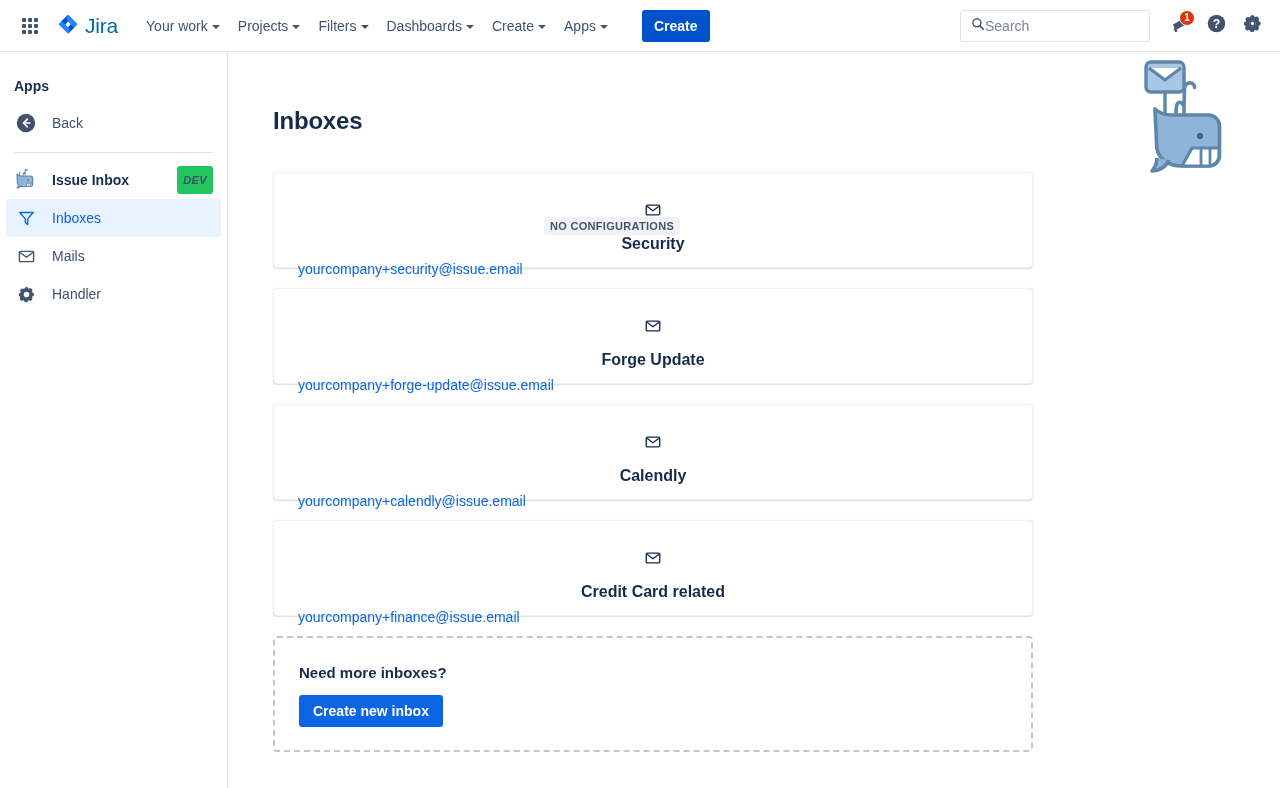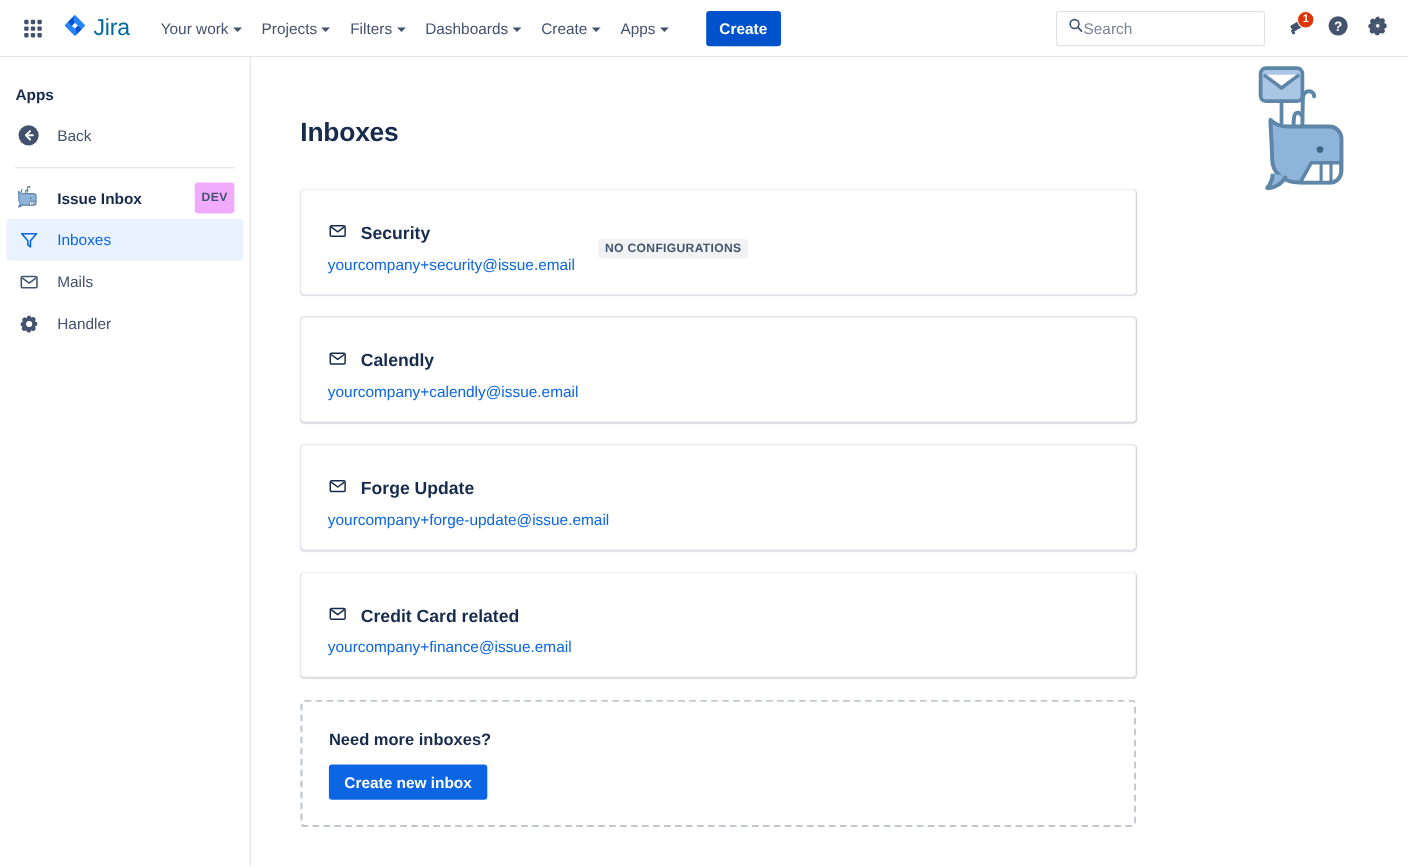--- a/index.html
+++ b/index.html
@@ -94,23 +94,23 @@
   .side-item.selected { background: #E9F2FF; color: #0C66E4; font-weight: 500; }
   .side-item .si-icon {
     width: 24px; height: 24px;
     display: flex; align-items: center; justify-content: center;
     flex: 0 0 24px;
   }
   .side-divider { height: 1px; background: #DFE1E6; margin: 10px 14px 8px 14px; }
   .side-item.app-head { font-weight: 700; color: #172B4D; }
   .dev-badge {
     margin-left: auto;
-    background: #f0abfc; color: #42526E;
+    background: #22c55e; color: #42526E;
     font-size: 11px; font-weight: 700; letter-spacing: 0.4px;
-    padding: 8px 6px; border-radius: 3px;
+    padding: 8px 6px; border-radius: 3px; font-style: italic;
   }
 
   
   .main {
     position: absolute; top: 52px; left: 229px;
     width: 1051px; height: 736px;
     background: #fff; overflow: hidden;
   }
   .mascot { position: absolute; top: 4px; right: 44px; }
   .page-title {
@@ -125,21 +125,21 @@
     background: #fff;
     border: 1px solid #F1F2F4;
     border-radius: 4px;
     box-shadow: 0 1px 1px rgba(9,30,66,0.13), 0 0 1px rgba(9,30,66,0.13);
     height: 96px;
     margin-bottom: 20px;
     padding: 28px 24px 0 24px;
   }
   .card-title {
     display: flex; align-items: center; gap: 12px;
-    font-size: 16px; font-weight: 600; color: #172B4D;
+    font-size: 16px; font-weight: 600; color: #172B4D; flex-direction: column;
   }
   .card-email {
     display: block; margin-top: 8px;
     font-size: 14px; color: #0C66E4; text-decoration: none; cursor: pointer;
   }
   .noconf {
     position: absolute; left: 270px; top: 44px;
     background: #F1F2F4; color: #44546F;
     font-size: 11px; font-weight: 700; letter-spacing: 0.3px;
     padding: 3px 6px; border-radius: 3px;
@@ -359,36 +359,36 @@
     </div>
 
     <div class="card">
       <div class="card-title">
         <span>
           <svg width="18" height="18" viewBox="0 0 24 24" fill="none">
             <rect x="3" y="5.5" width="18" height="13" rx="1.5" stroke="#172B4D" stroke-width="1.8"></rect>
             <path d="m4 7 8 6 8-6" stroke="#172B4D" stroke-width="1.8" stroke-linejoin="round"></path>
           </svg>
         </span>
-        <span>Calendly</span>
+        <span>Forge Update</span>
       </div>
-      <a class="card-email">yourcompany+calendly@issue.email</a>
+      <a class="card-email">yourcompany+forge-update@issue.email</a>
     </div>
 
     <div class="card">
       <div class="card-title">
         <span>
           <svg width="18" height="18" viewBox="0 0 24 24" fill="none">
             <rect x="3" y="5.5" width="18" height="13" rx="1.5" stroke="#172B4D" stroke-width="1.8"></rect>
             <path d="m4 7 8 6 8-6" stroke="#172B4D" stroke-width="1.8" stroke-linejoin="round"></path>
           </svg>
         </span>
-        <span>Forge Update</span>
+        <span>Calendly</span>
       </div>
-      <a class="card-email">yourcompany+forge-update@issue.email</a>
+      <a class="card-email">yourcompany+calendly@issue.email</a>
     </div>
 
     <div class="card">
       <div class="card-title">
         <span>
           <svg width="18" height="18" viewBox="0 0 24 24" fill="none">
             <rect x="3" y="5.5" width="18" height="13" rx="1.5" stroke="#172B4D" stroke-width="1.8"></rect>
             <path d="m4 7 8 6 8-6" stroke="#172B4D" stroke-width="1.8" stroke-linejoin="round"></path>
           </svg>
         </span>

